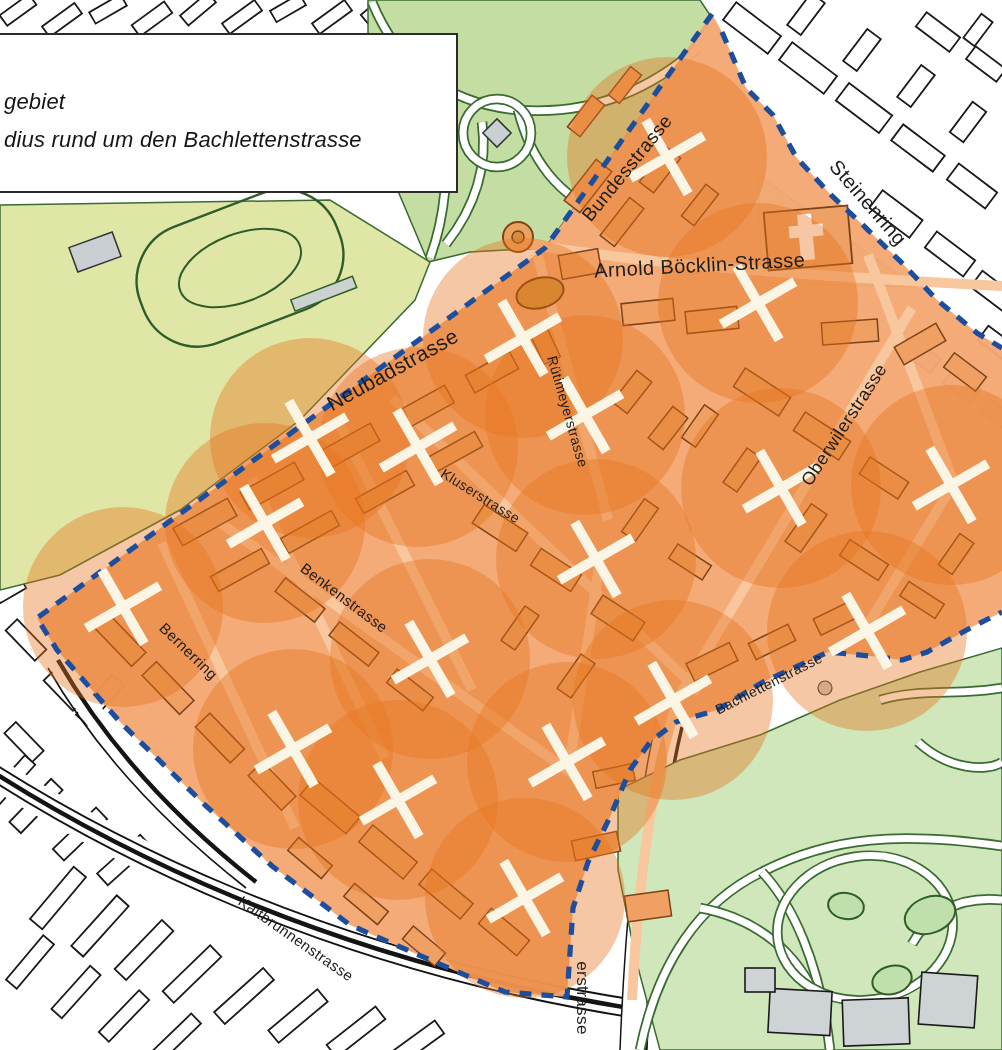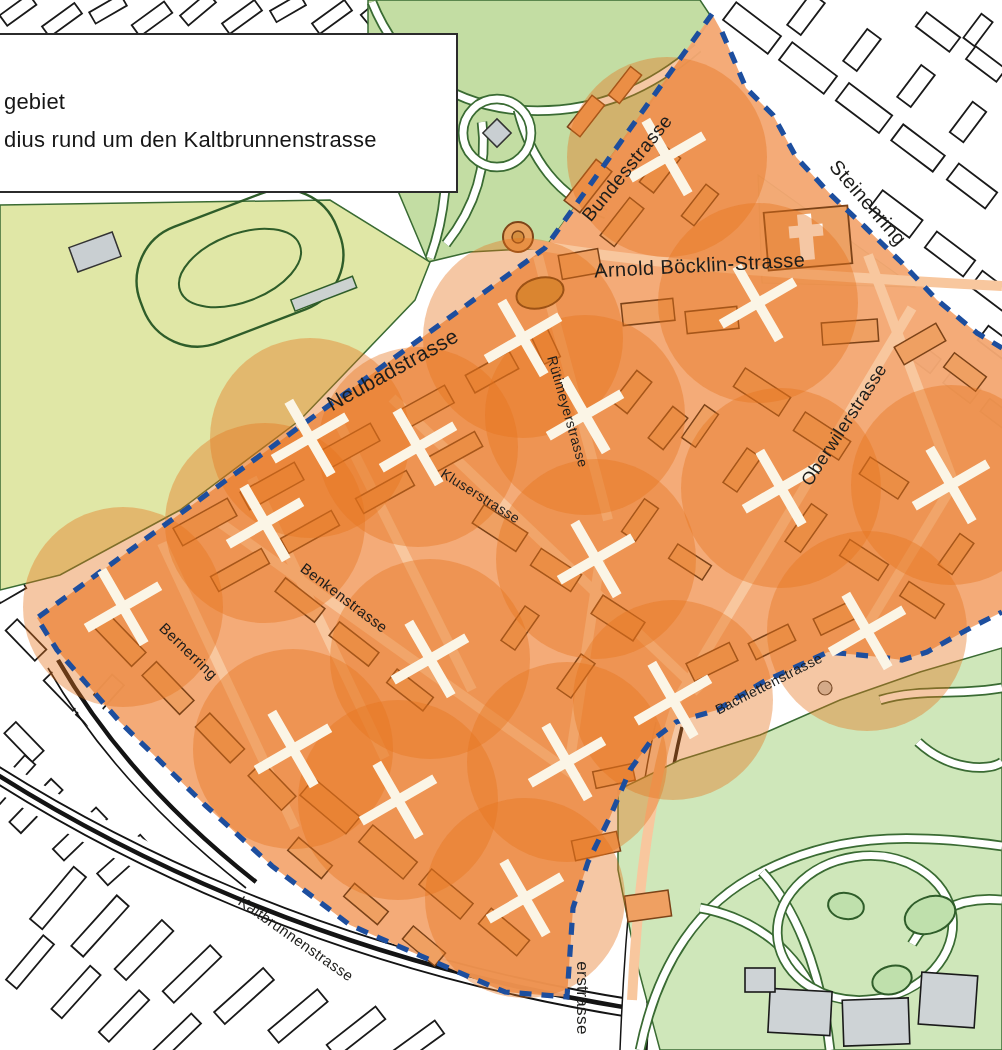--- a/index.html
+++ b/index.html
@@ -3,21 +3,21 @@
 <meta charset="utf-8">
 <style>
   html,body{margin:0;padding:0;background:#fff;}
   #stage{position:relative;width:1002px;height:1050px;overflow:hidden;
          font-family:"Liberation Sans",sans-serif;background:#fff;}
   #map-svg{position:absolute;left:0;top:0;}
   #legend{position:absolute;left:-54px;top:33px;width:512px;height:160px;
           background:#fff;border:2px solid #2b2b2b;box-sizing:border-box;
           padding:48px 0 0 56px;z-index:5;}
   .legend-row{font-size:22px;color:#161616;line-height:38px;white-space:nowrap;
-              letter-spacing:0.2px;}
+              letter-spacing:0.2px;font-style:italic;}
   text{fill:#1d1d1b;letter-spacing:0.4px;}
 </style>
 </head>
 <body>
 
 <div id="stage">
   <svg id="map-svg" width="1002" height="1050" viewBox="0 0 1002 1050">
     <rect x="0" y="0" width="1002" height="1050" fill="#ffffff"></rect>
     <g id="outer-map">
         <path d="M742,58 L1010,350" stroke="#fff" stroke-width="26" fill="none"></path>
@@ -265,15 +265,15 @@
         <text x="0" y="0" font-size="15" text-anchor="middle" fill="#1d1d1b" transform="translate(341,602) rotate(37)">Benkenstrasse</text>
         <text x="0" y="0" font-size="15" text-anchor="middle" fill="#1d1d1b" transform="translate(185,655) rotate(44)">Bernerring</text>
         <text x="0" y="0" font-size="14" text-anchor="middle" fill="#1d1d1b" transform="translate(771,688) rotate(-27)">Bachlettenstrasse</text>
         <text x="0" y="0" font-size="15" text-anchor="middle" fill="#1d1d1b" transform="translate(293,943) rotate(35)">Kaltbrunnenstrasse</text>
         <text x="0" y="0" font-size="17" text-anchor="middle" fill="#1d1d1b" transform="translate(577,998) rotate(90)">erstrasse</text>
       </g>
   </svg>
 
   <div id="legend">
     <div class="legend-row">gebiet</div>
-    <div class="legend-row">dius rund um den Kaltbrunnenstrasse</div>
+    <div class="legend-row">dius rund um den Bachlettenstrasse</div>
   </div>
 </div>
 
 </body></html>

